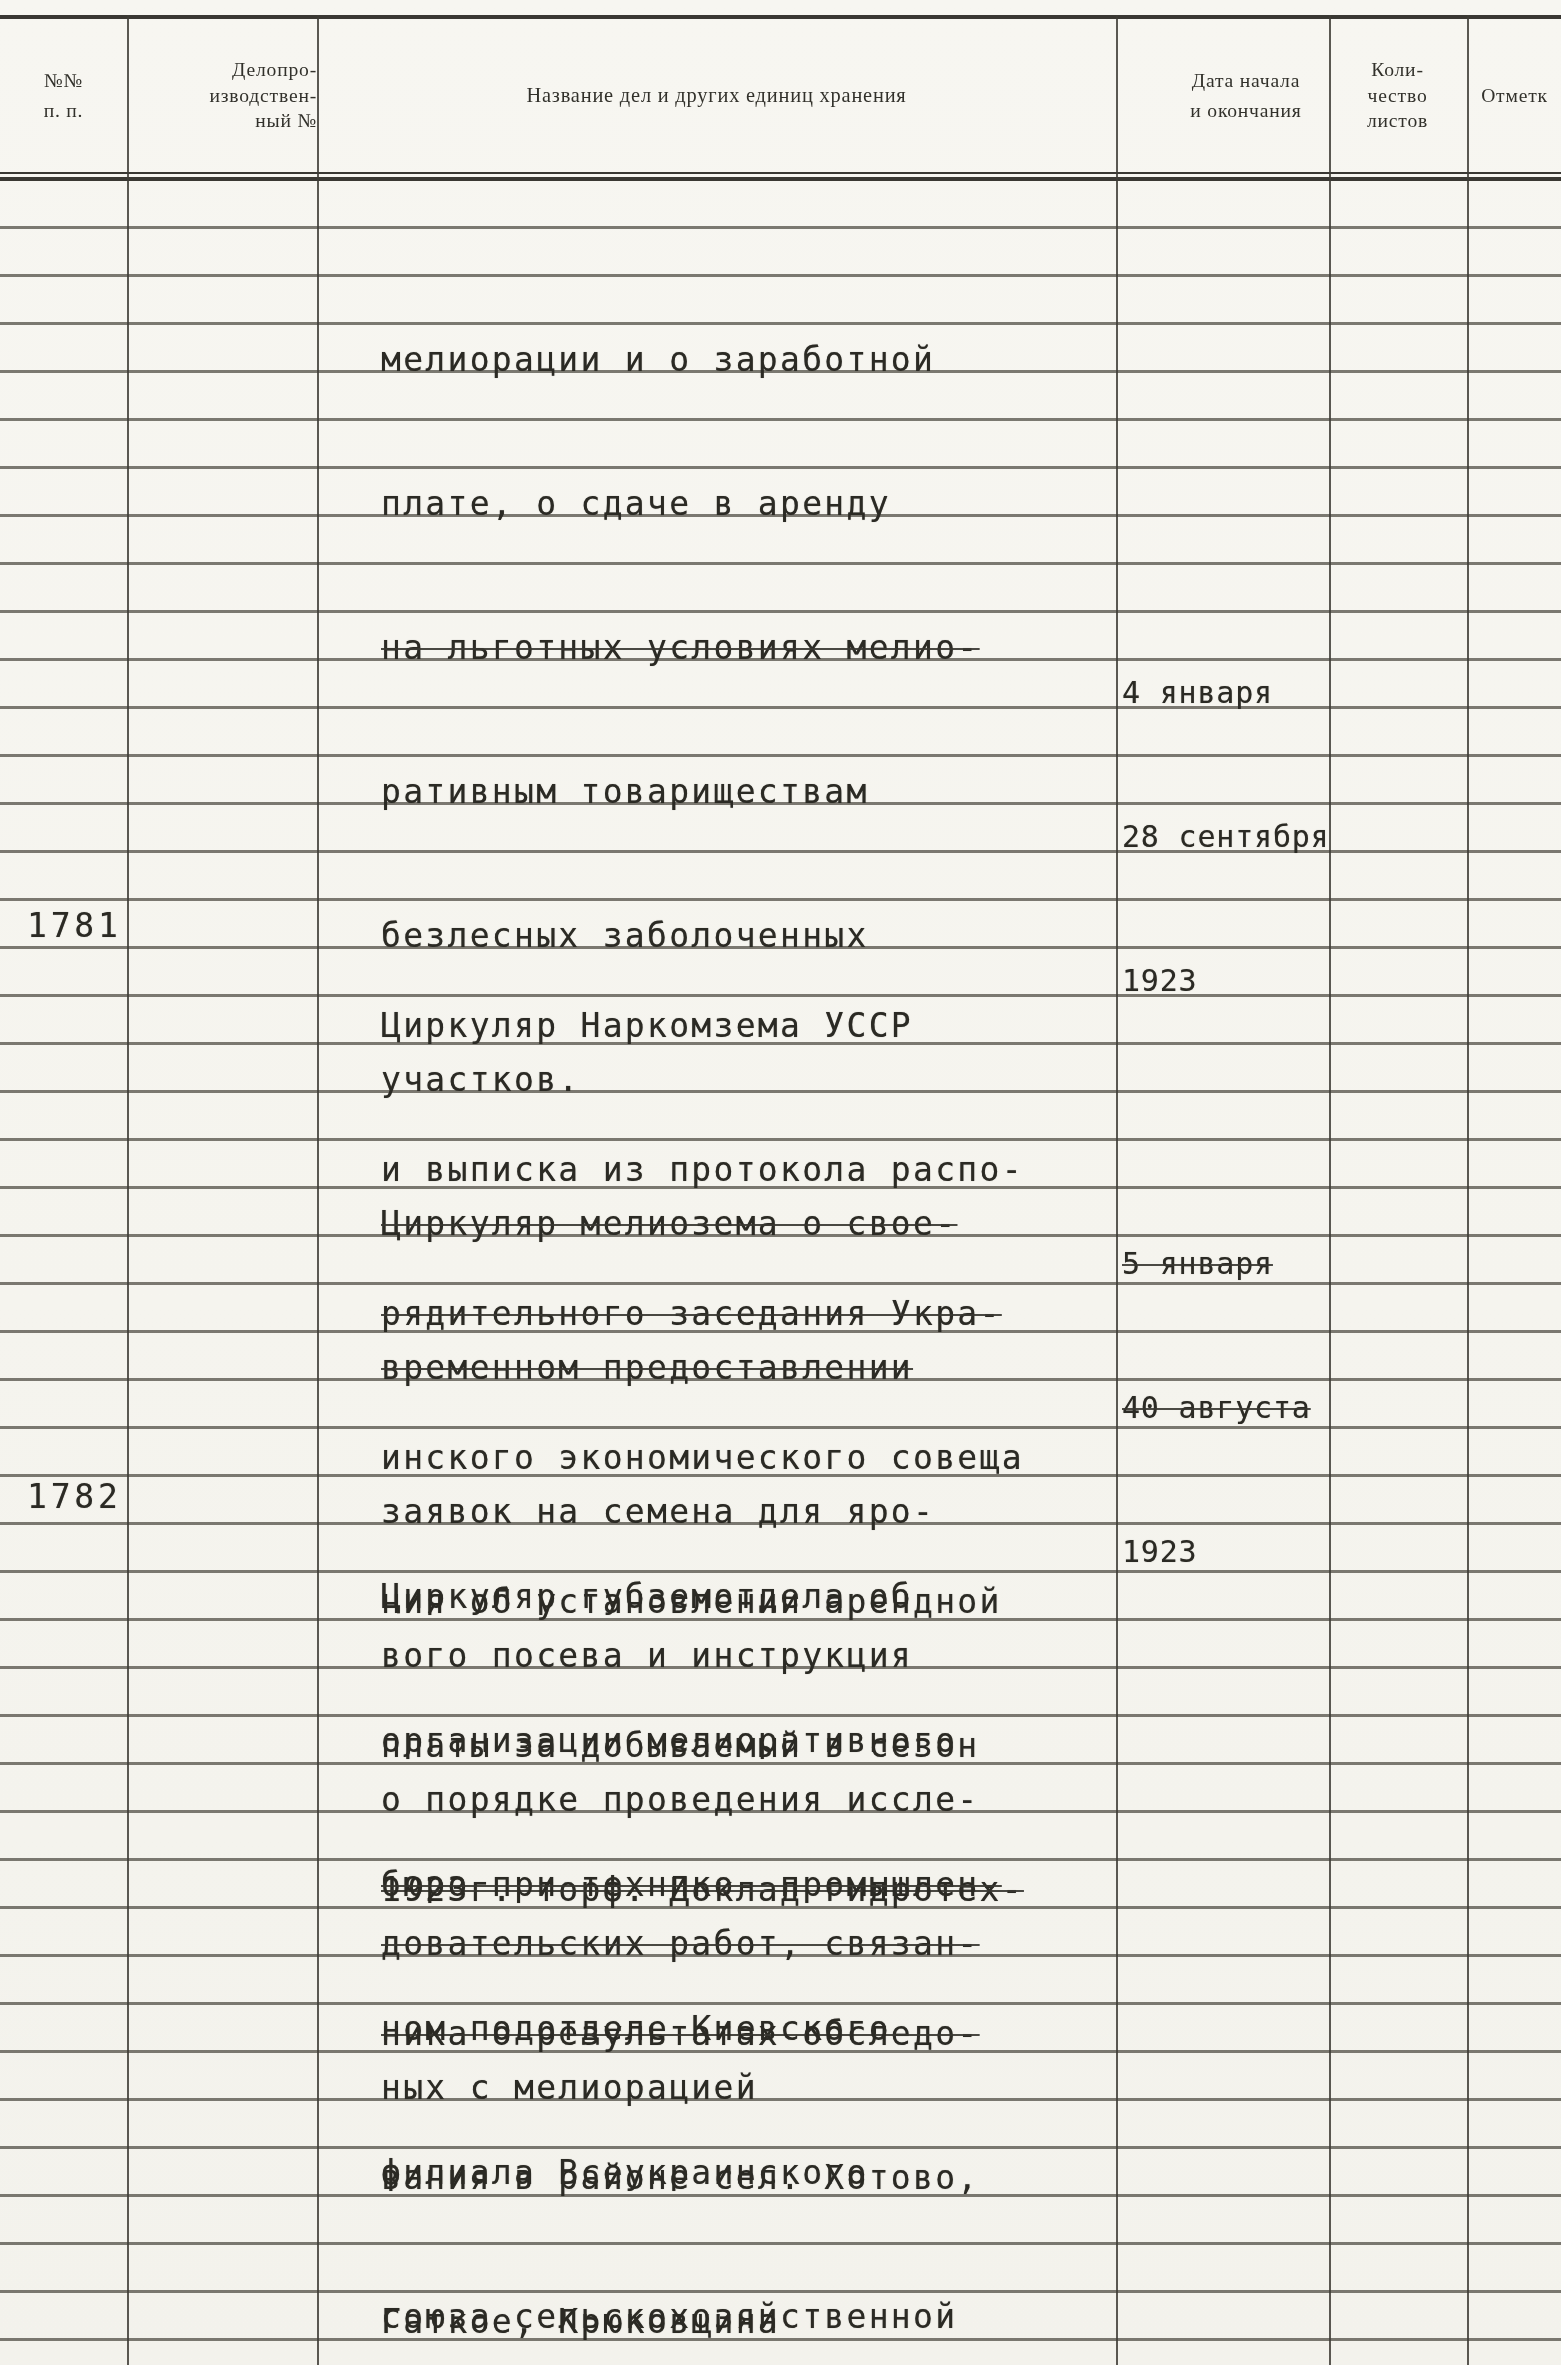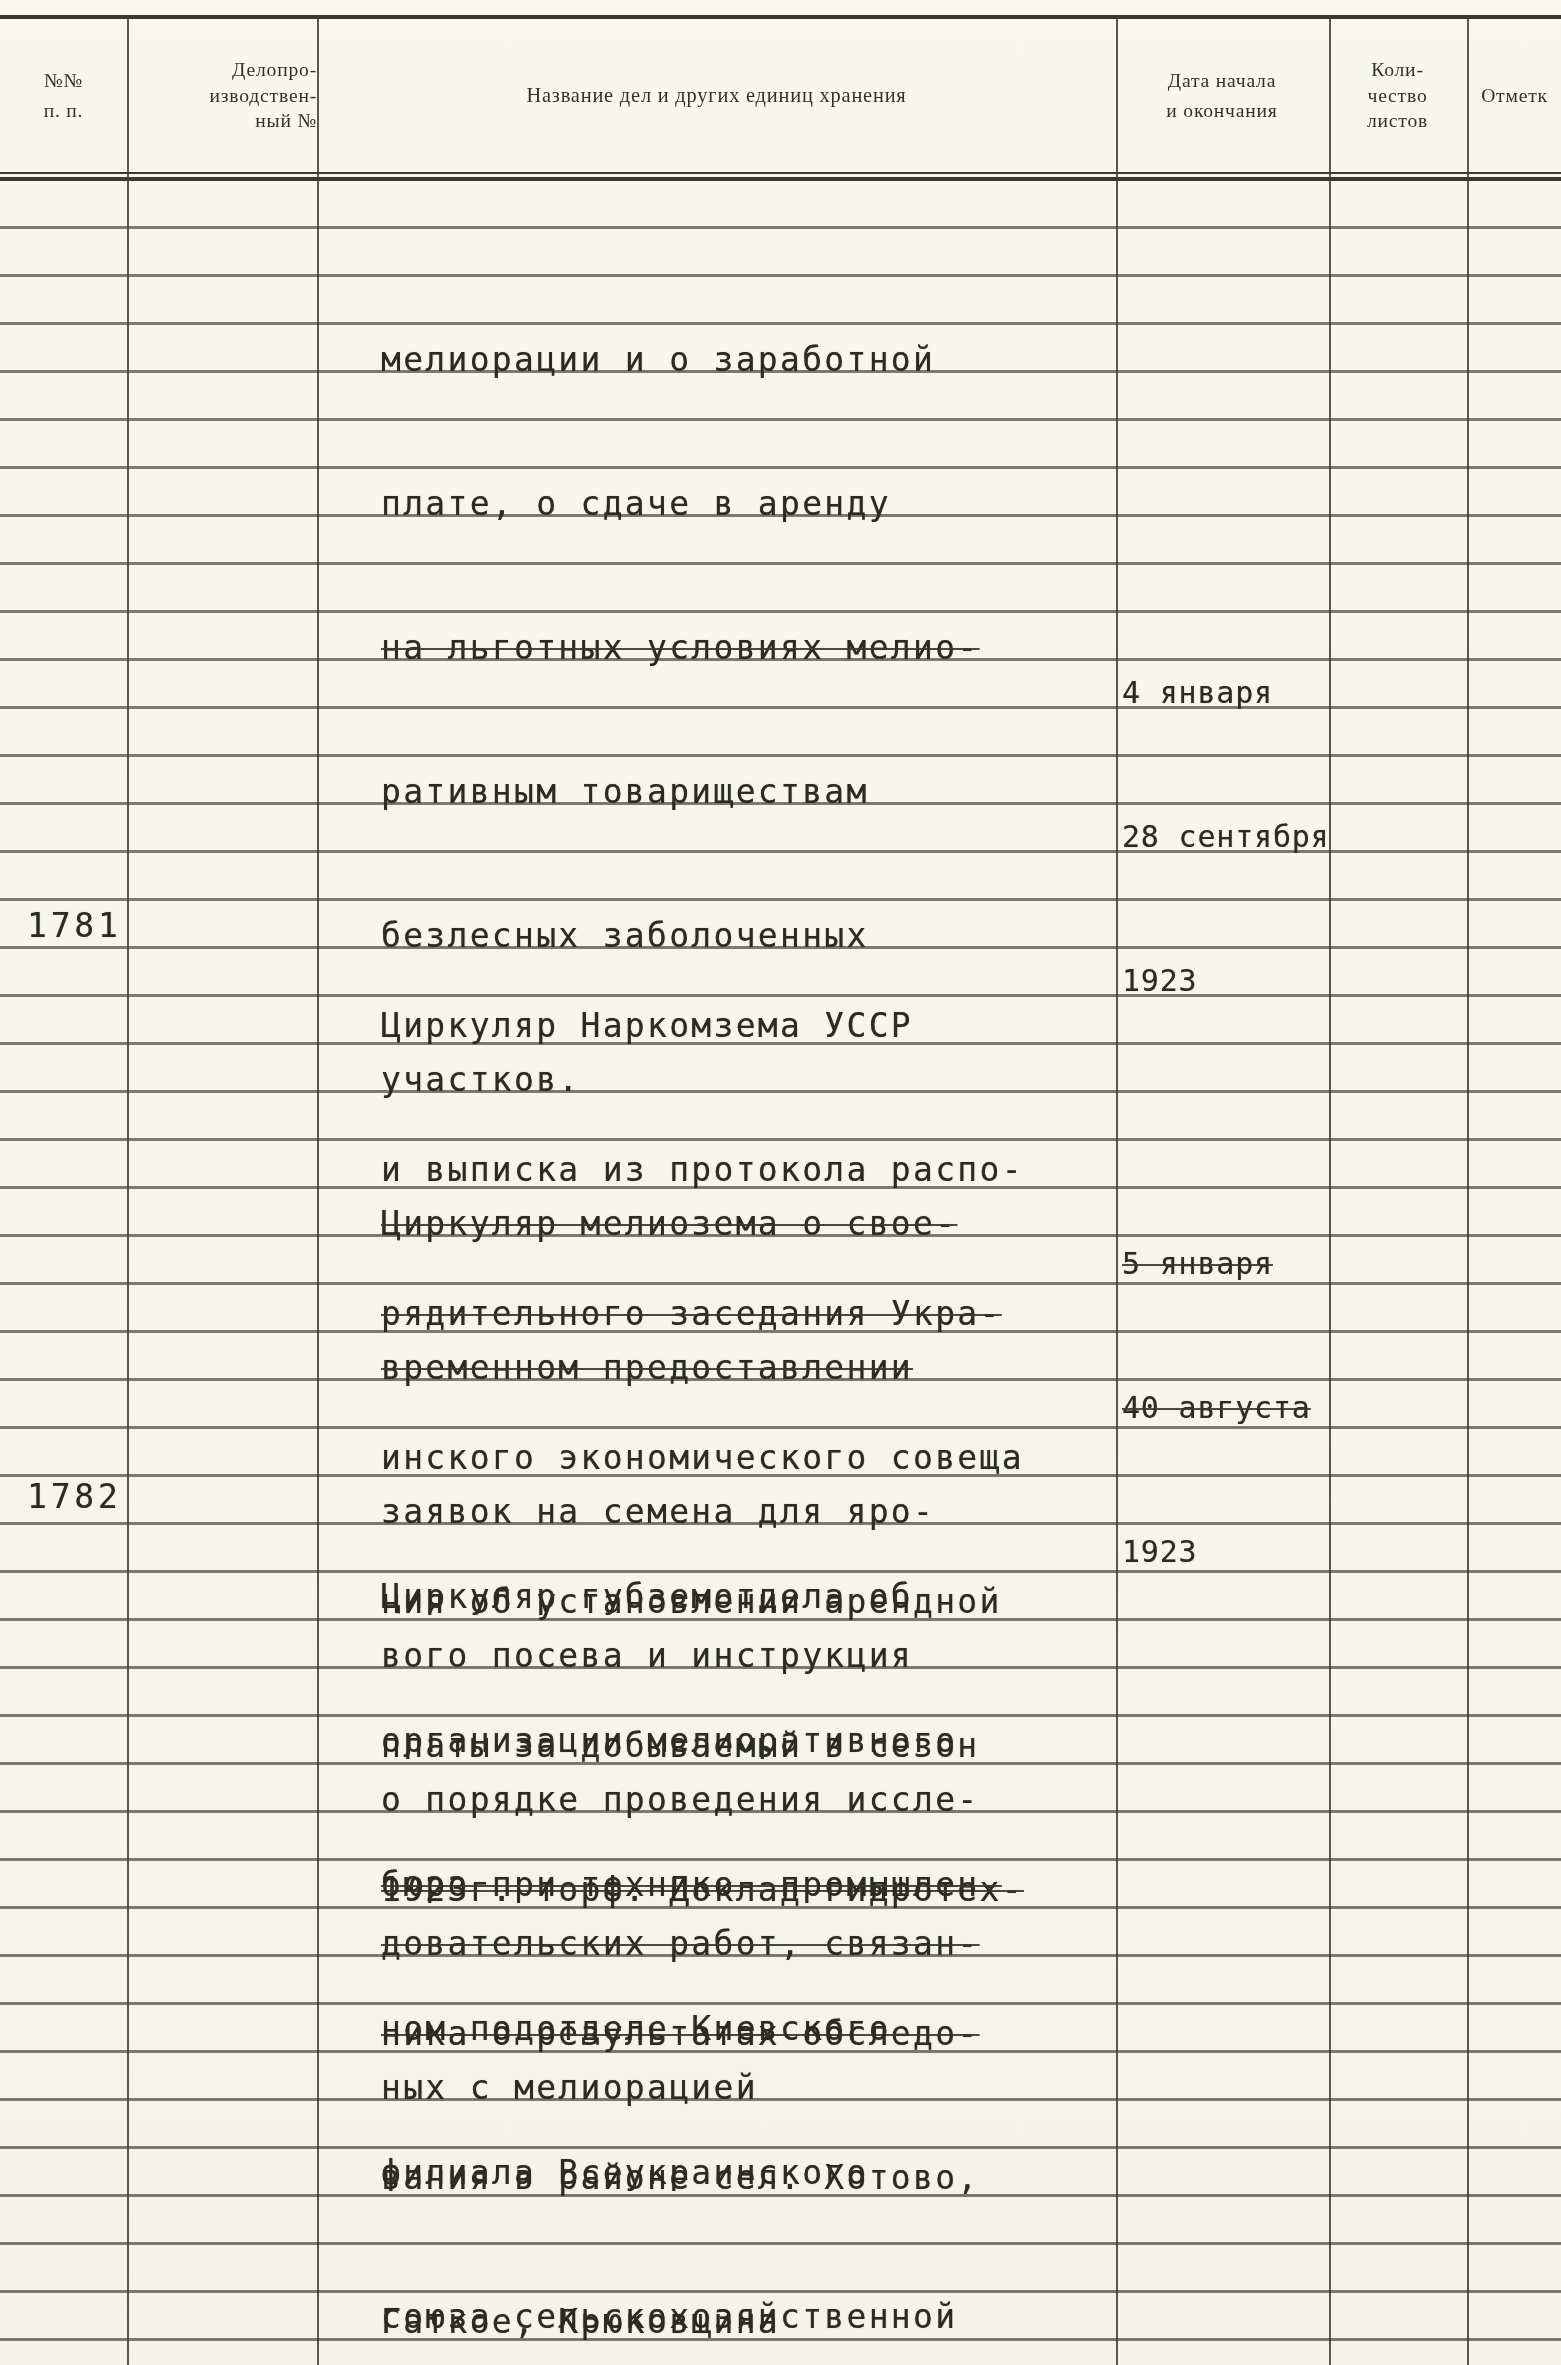--- a/index.html
+++ b/index.html
@@ -82,21 +82,21 @@
     <span>п. п.</span>
   </div>
   <div class="hcell" style="left:127px;width:190px;gap:4.5px;align-items:flex-end;">
     <span>Делопро-</span>
     <span>изводствен-</span>
     <span>ный №</span>
   </div>
   <div class="hcell" style="left:317px;width:799px;font-size:20.4px;">
     <span>Название дел и других единиц хранения</span>
   </div>
-  <div class="hcell" style="left:1116px;width:212px;">
+  <div class="hcell" style="left:1116px;width:212px;padding-left:24px;">
     <span>Дата начала</span>
     <span>и окончания</span>
   </div>
   <div class="hcell" style="left:1329px;width:137px;gap:4.5px;font-family:Liberation Serif, serif;">
     <span>Коли-</span>
     <span>чество</span>
     <span>листов</span>
   </div>
   <div class="hcell" style="left:1467px;width:95px;align-items:center;">
     <span>Отметк</span>

